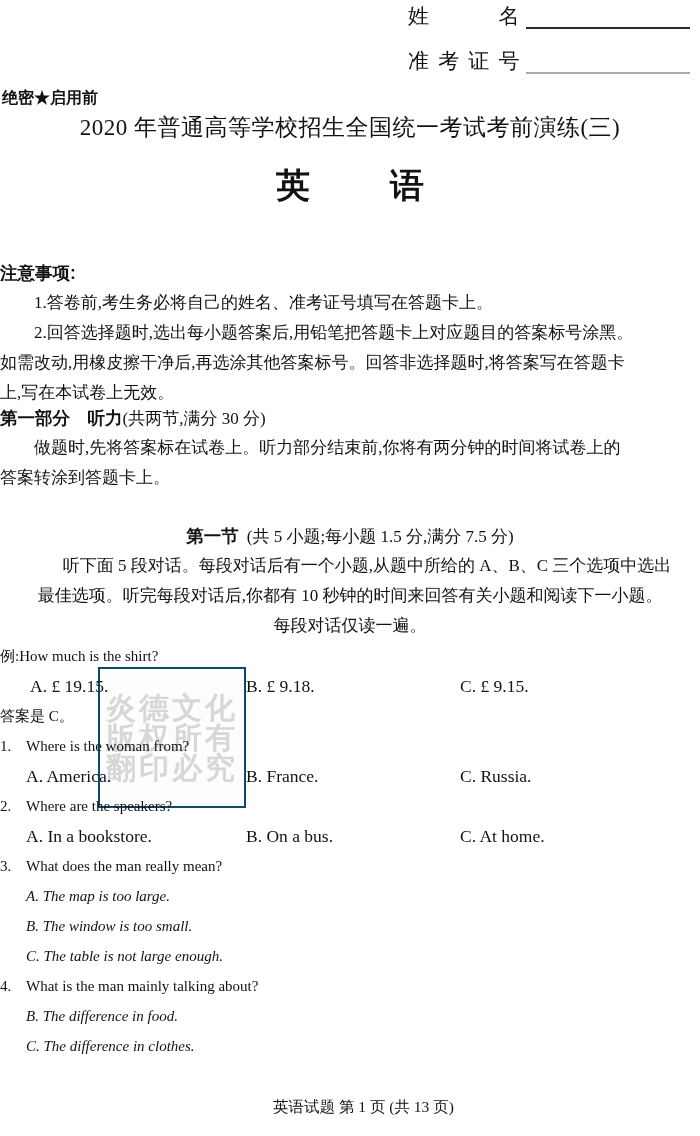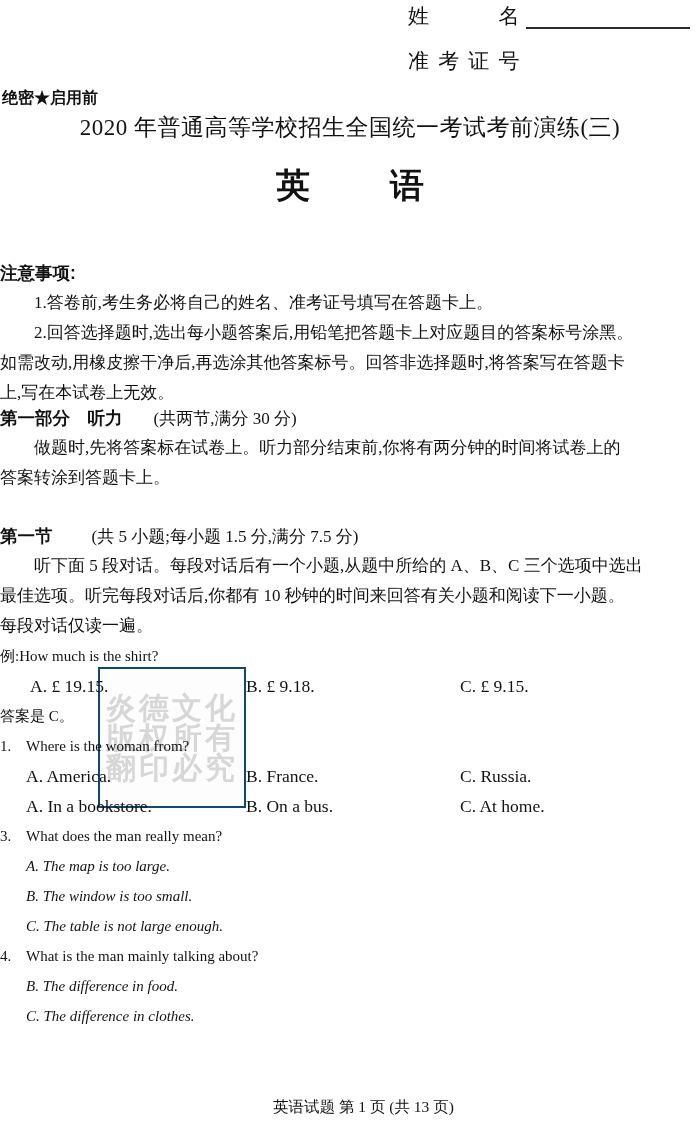--- a/index.html
+++ b/index.html
@@ -9,45 +9,45 @@
     color:#121212;
     font-family:"Liberation Serif", serif;
     position:relative;
     overflow:hidden;
   }
   .page { position:absolute; inset:0; }
 
   
   .name-fields { position:absolute; top:2px; left:408px; width:282px; z-index:2; }
   .field-row { display:flex; height:30px; font-size:21px; }
-  .field-row.row2 { margin-top:15px;flex-direction:column; }
+  .field-row.row2 { margin-top:15px; }
   .field-label {
     display:inline-block; width:112px;
     text-align:justify; text-align-last:justify; -moz-text-align-last:justify;
     letter-spacing:0.5px;
   }
   .field-line { flex:1; align-self:flex-end; margin-bottom:3px; border-bottom:2px solid #2a2a2a; margin-left:6px; }
   .field-line.gray { border-bottom:2px solid #a9a9a9; }
 
   
   .classification { position:absolute; top:88px; left:2px; font-family:"Liberation Sans",sans-serif; font-weight:bold; font-size:16px; z-index:2; }
   .exam-title { position:absolute; top:112px; left:0; width:100%; text-align:center; font-size:23px; white-space:nowrap; letter-spacing:0.5px; z-index:2; }
   .subject-title { position:absolute; top:163px; left:0; width:100%; display:flex; justify-content:center; gap:80px; font-family:"Liberation Sans",sans-serif; font-weight:bold; font-size:34px; z-index:2; }
 
   
   .block { position:absolute; left:0; width:700px; z-index:2; }
   .line { height:30px; line-height:30px; font-size:17px; white-space:nowrap; }
   .indent { text-indent:34px; }
   .bold-sans { font-family:"Liberation Sans",sans-serif; font-weight:bold; font-size:17.5px; }
-  .heading-paren { font-size:17px; font-weight:normal; font-family:"Liberation Serif",serif;padding-left:31px; }
+  .heading-paren { font-size:17px; font-weight:normal; font-family:"Liberation Serif",serif; }
   .gap8 { margin-left:8px; }
 
   .notice-block { top:258px; }
   .part1-block  { top:403px; }
-  .section1-block { top:521px; }
+  .section1-block { top:521px;text-align:center; }
   .example-block { top:641px; }
   .questions-block { top:731px; }
 
   
   .opt-row { position:relative; height:30px; line-height:30px; font-size:17.5px; }
   .opt-a { position:absolute; left:26px; }
   .opt-a.ex { left:30px; }
   .opt-b { position:absolute; left:246px; }
   .opt-c { position:absolute; left:460px; }
   .q-line { height:30px; line-height:30px; font-size:15px; white-space:nowrap; }
@@ -138,20 +138,23 @@
 
     <div class="q-line">
       <span class="q-num">1.</span><span>Where is the woman from?</span>
     </div>
     <div class="opt-row">
       <span class="opt-a">A. America.</span>
       <span class="opt-b">B. France.</span>
       <span class="opt-c">C. Russia.</span>
     </div>
 
+    <div class="q-line">
+      <span class="q-num">2.</span><span>Where are the speakers?</span>
+    </div>
     <div class="opt-row">
       <span class="opt-a">A. In a bookstore.</span>
       <span class="opt-b">B. On a bus.</span>
       <span class="opt-c">C. At home.</span>
     </div>
 
     <div class="q-line">
       <span class="q-num">3.</span><span>What does the man really mean?</span>
     </div>
     <div class="q-line block-opt">A. The map is too large.</div>

